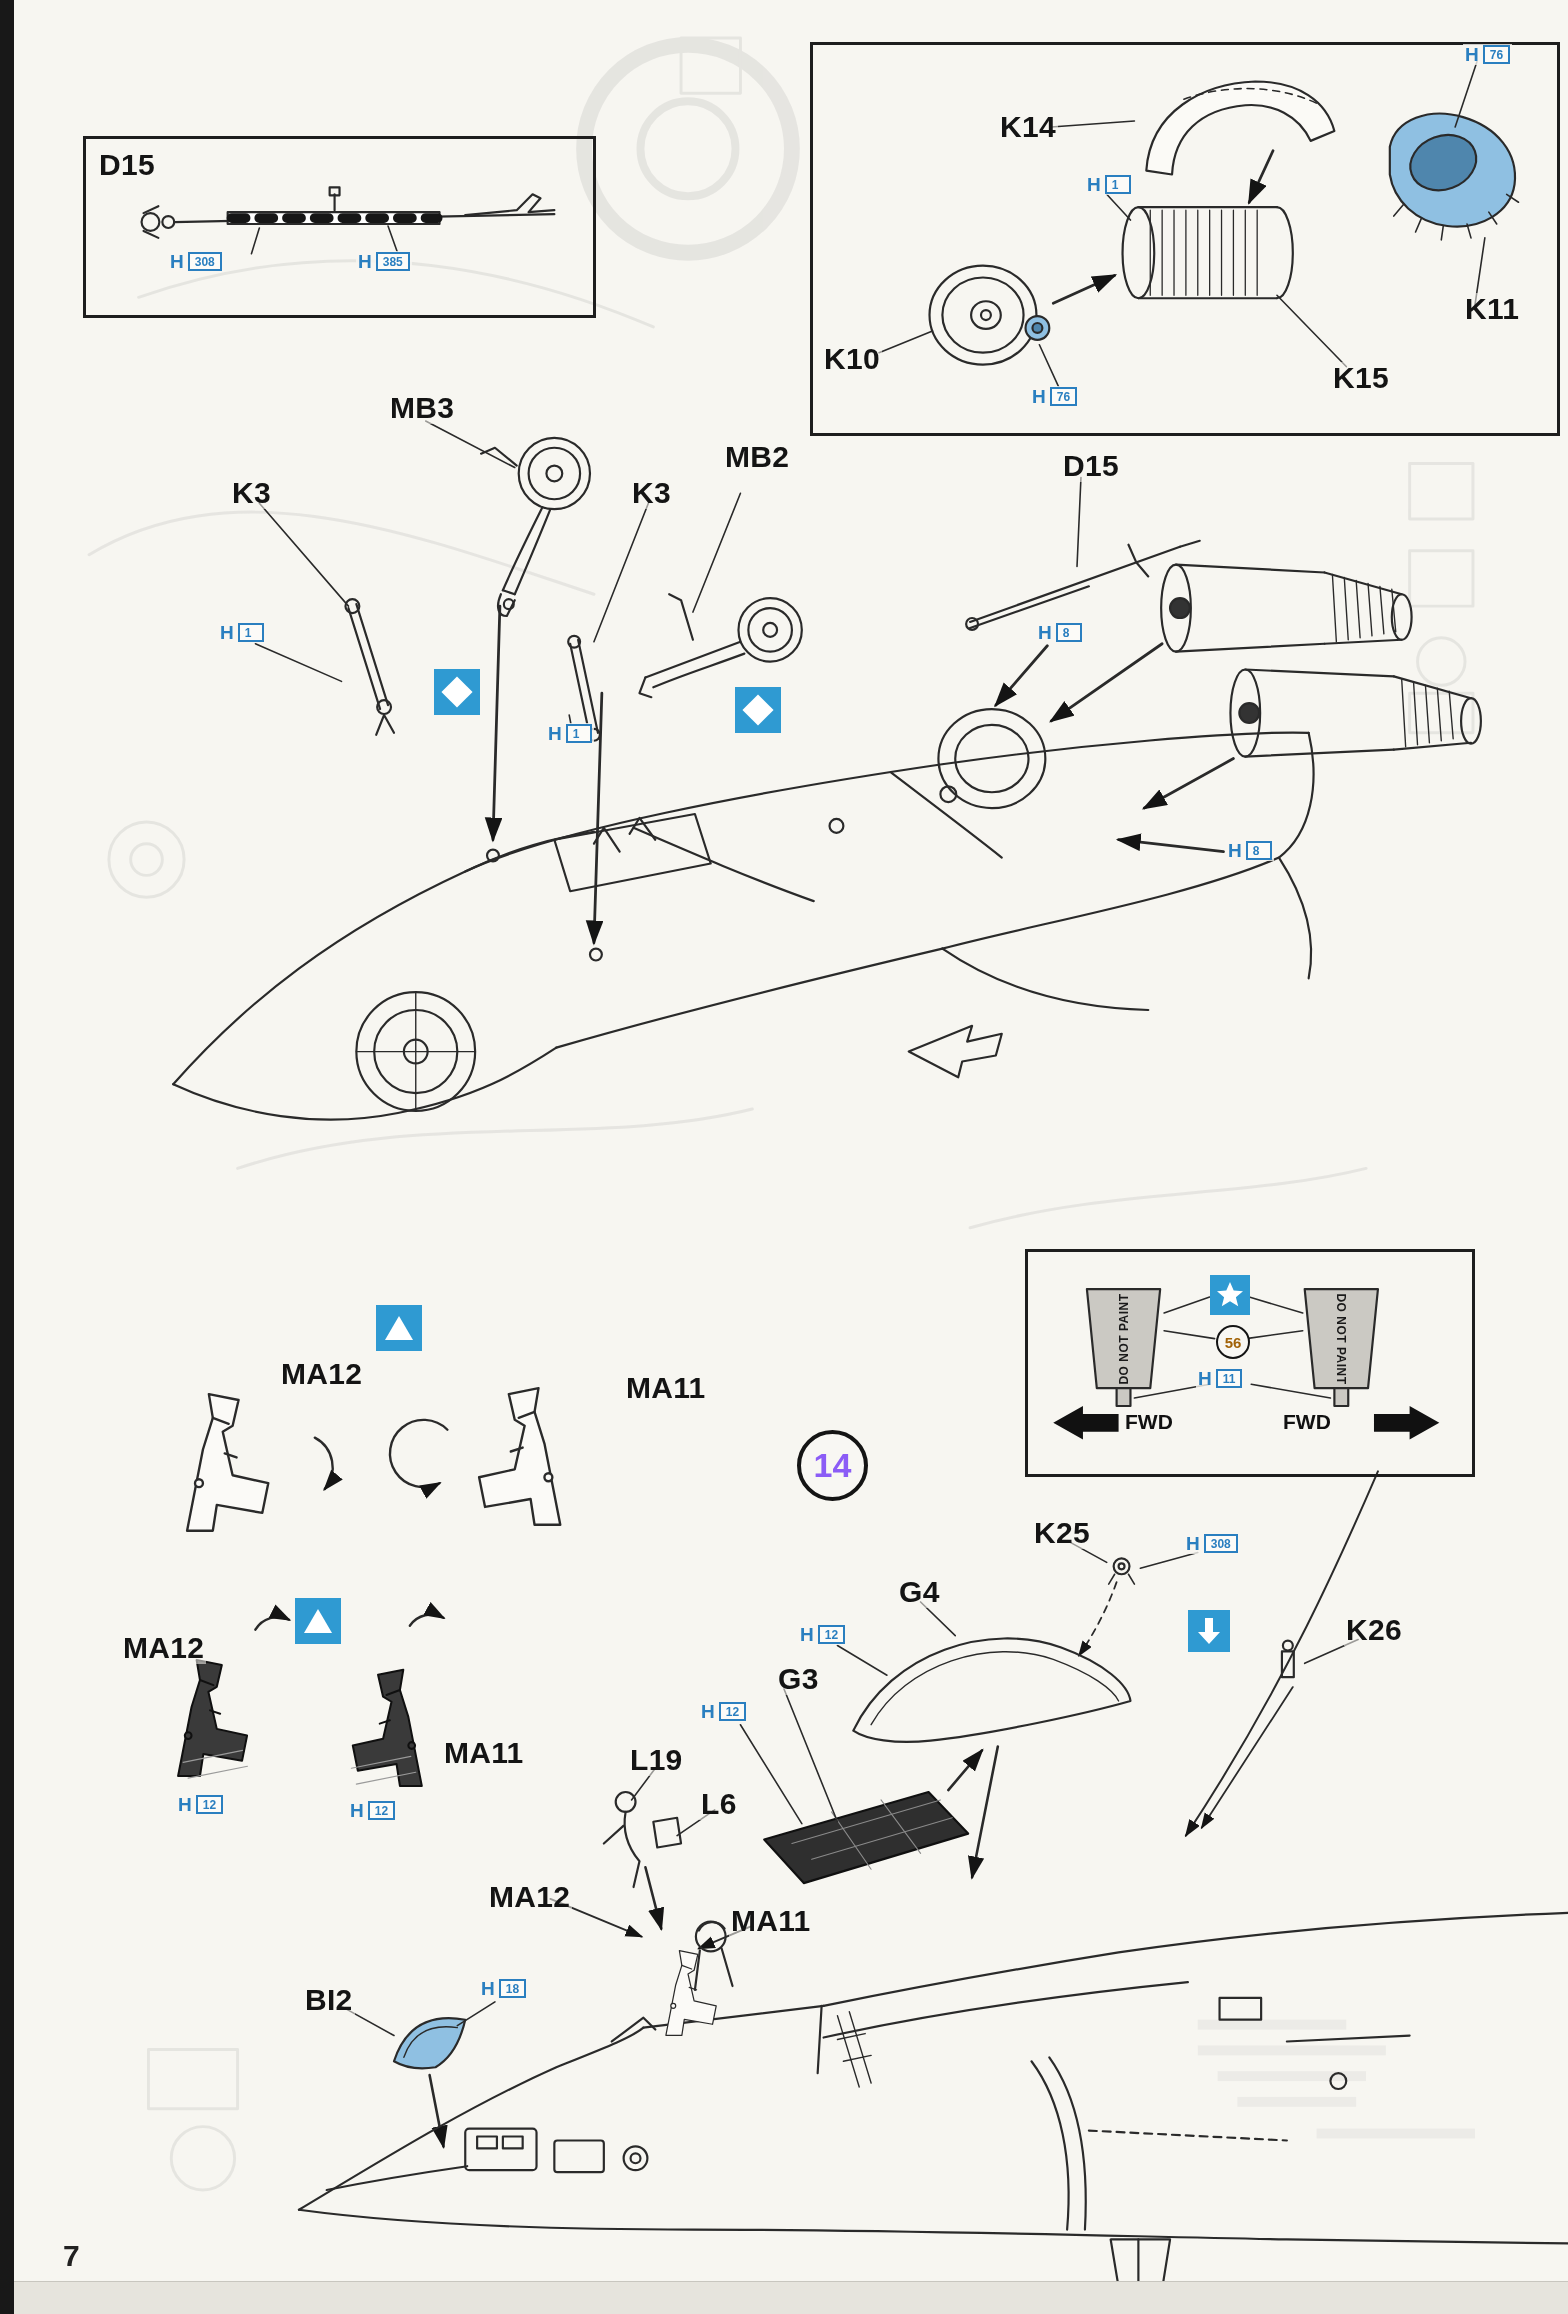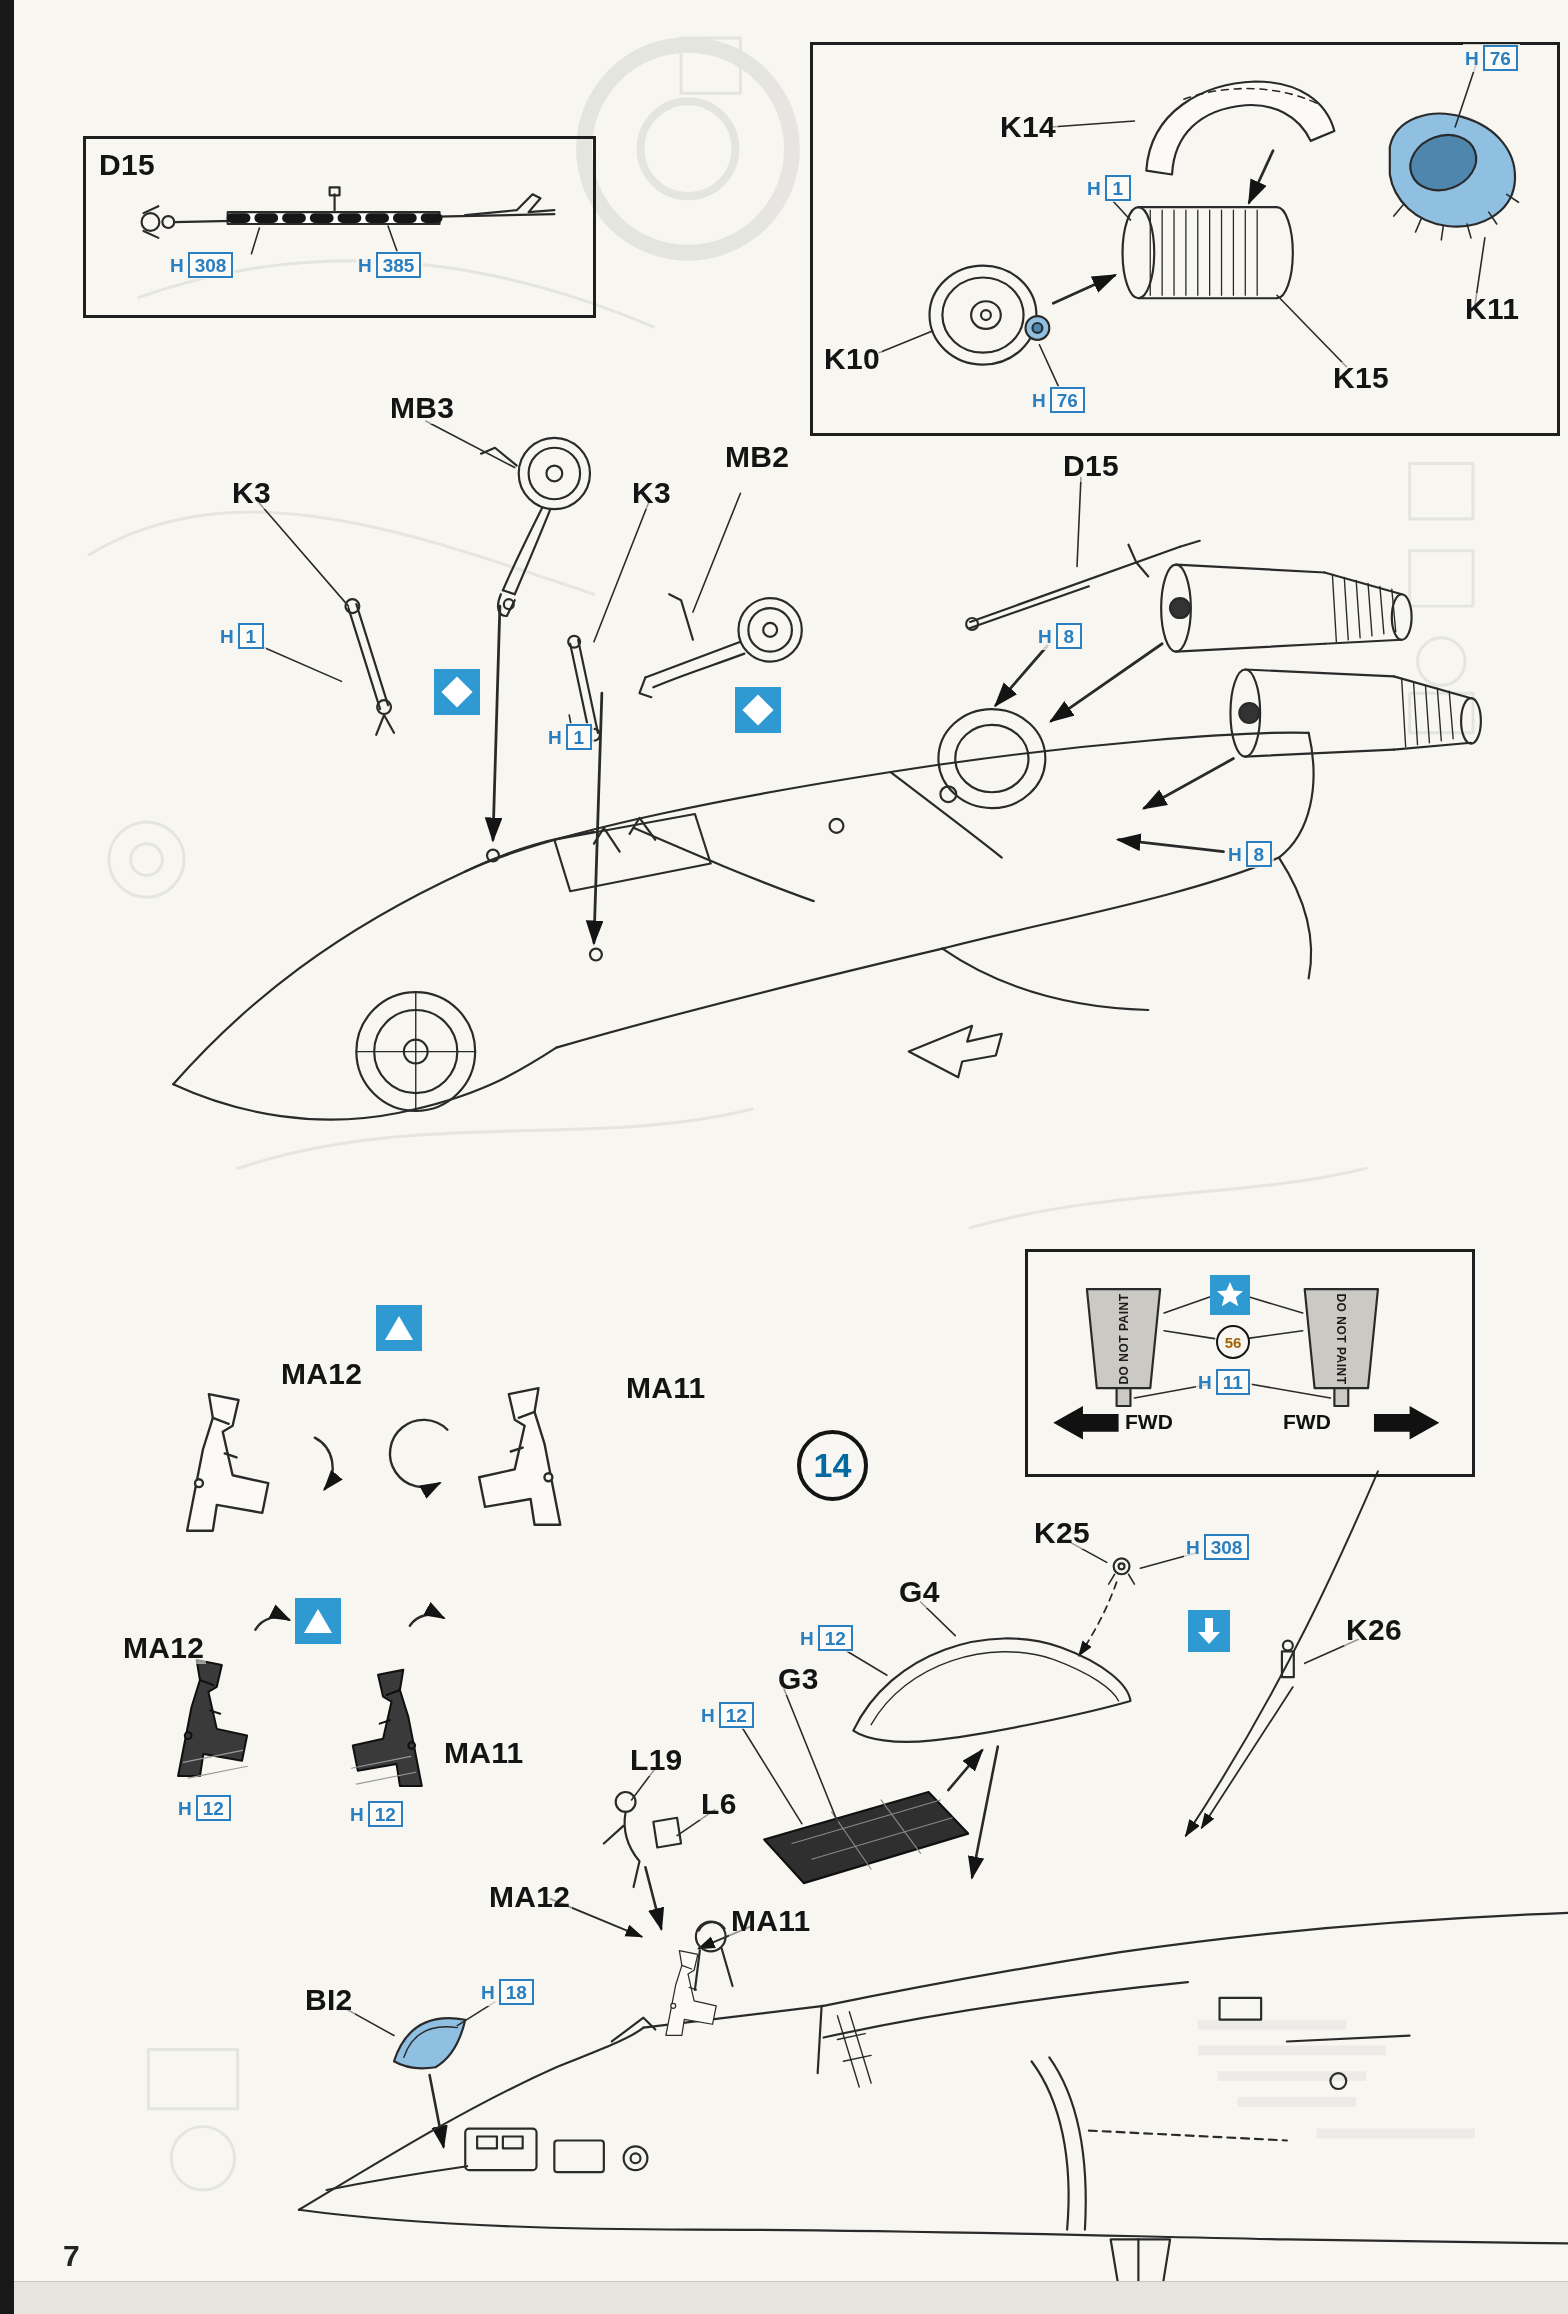--- a/index.html
+++ b/index.html
@@ -5,25 +5,25 @@
   html,body{margin:0;padding:0;background:#555;}
   .page{position:relative;width:1568px;height:2315px;background:#f7f6f1;overflow:hidden;
         font-family:"Liberation Sans",sans-serif;}
   .edge-left{position:absolute;left:0;top:0;width:14px;height:100%;background:#181818;}
   .edge-bottom{position:absolute;left:0;top:2281px;width:100%;height:34px;background:#e6e4dd;border-top:1px solid #c8c6bf;}
   .art{position:absolute;left:0;top:0;}
   .frame{position:absolute;border:3px solid #1e1e1e;}
   .plabel{position:absolute;font-weight:bold;font-size:30px;line-height:1;color:#141414;letter-spacing:0.3px;background:rgba(247,246,241,.55);padding:1px 2px;}
   .callout{position:absolute;display:flex;align-items:center;gap:4px;color:#2a7fc0;
            font-weight:bold;font-size:19px;line-height:1;background:rgba(247,246,241,.8);padding:1px 2px;}
-  .callout .cn{display:inline-block;border:2px solid #2a7fc0;padding:2px 5px 1px;font-size:19px;line-height:1;
-               background:#fcfbf8;min-width:12px;text-align:center;font-weight:bold;}
+  .callout .cn{display:inline-block;border:2px solid #2a7fc0;padding:2px 5px 1px;font-size:12px;line-height:1;
+               background:#fcfbf8;min-width:12px;text-align:left;font-weight:bold;}
   .step-circle{position:absolute;width:63px;height:63px;border:4px solid #141414;border-radius:50%;
                display:flex;align-items:center;justify-content:center;font-weight:bold;font-size:34px;
-               color:#0369a1;background:#f8f7f3;}
+               color:#8b5cf6;background:#f8f7f3;}
   .circ-num{position:absolute;width:30px;height:30px;border:2.5px solid #141414;border-radius:50%;
             display:flex;align-items:center;justify-content:center;font-weight:bold;font-size:15px;
             color:#a16207;background:#f8f7f3;}
   .sym{position:absolute;display:flex;align-items:center;justify-content:center;background:#2f9ad2;}
   .sym-dia::after{content:"";width:22px;height:22px;background:#fff;transform:rotate(45deg);}
   .sym-tri::after{content:"";width:0;height:0;border-left:14px solid transparent;border-right:14px solid transparent;border-bottom:24px solid #fff;}
   .dnp{position:absolute;font-weight:bold;font-size:12px;color:#1a1a1a;white-space:nowrap;letter-spacing:0.5px;}
   .fwd-label{position:absolute;font-weight:bold;font-size:21px;color:#111;}
   .pagenum{position:absolute;left:63px;top:2239px;font-weight:bold;font-size:30px;color:#222;}
 </style>

